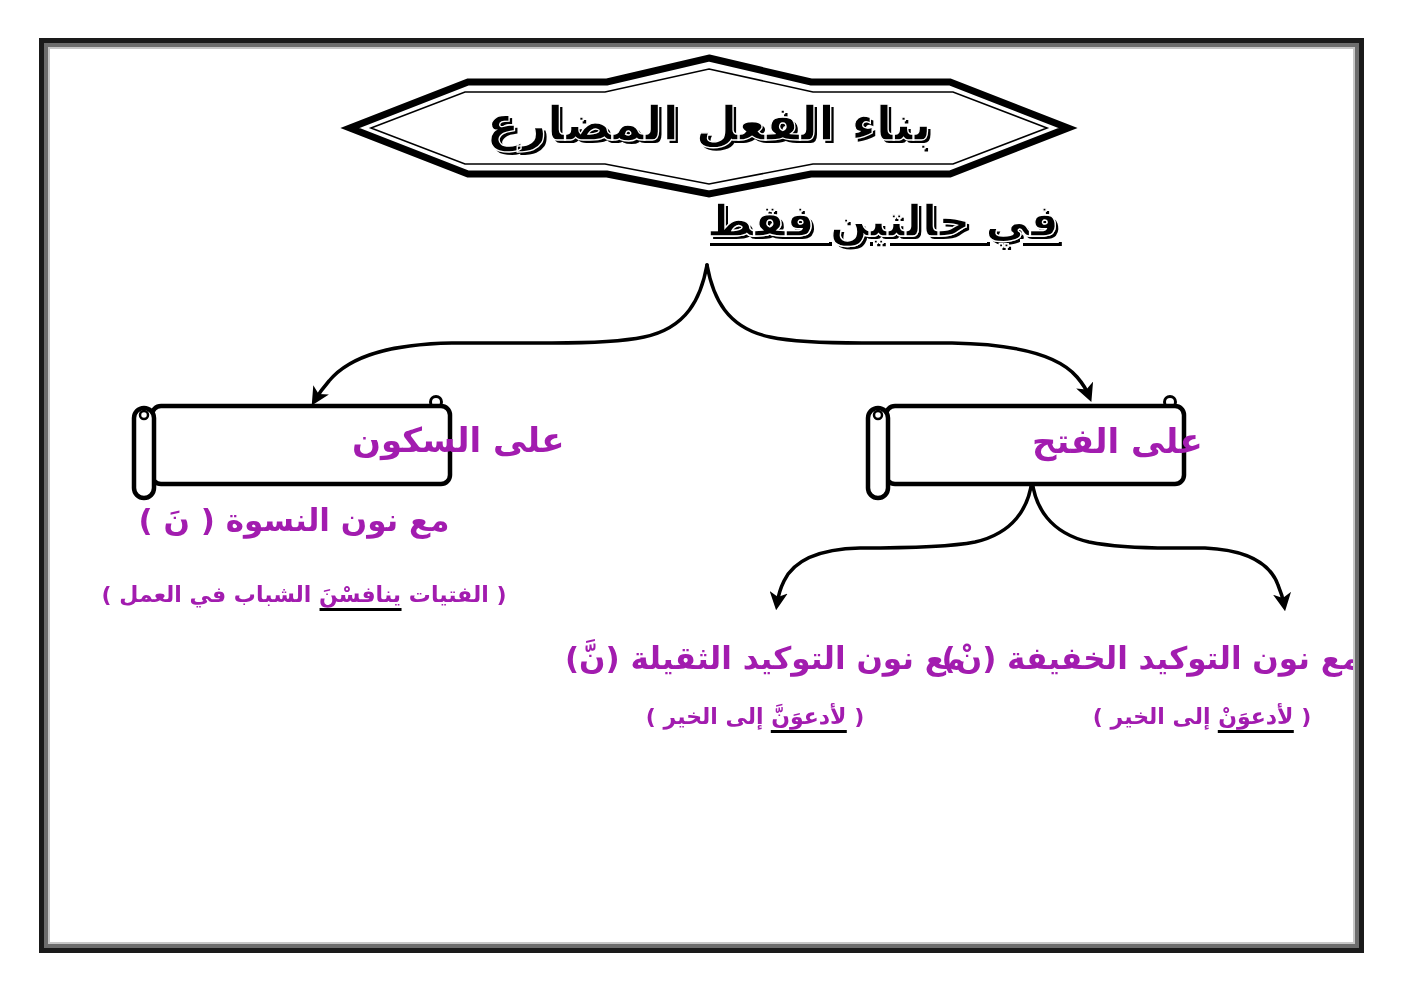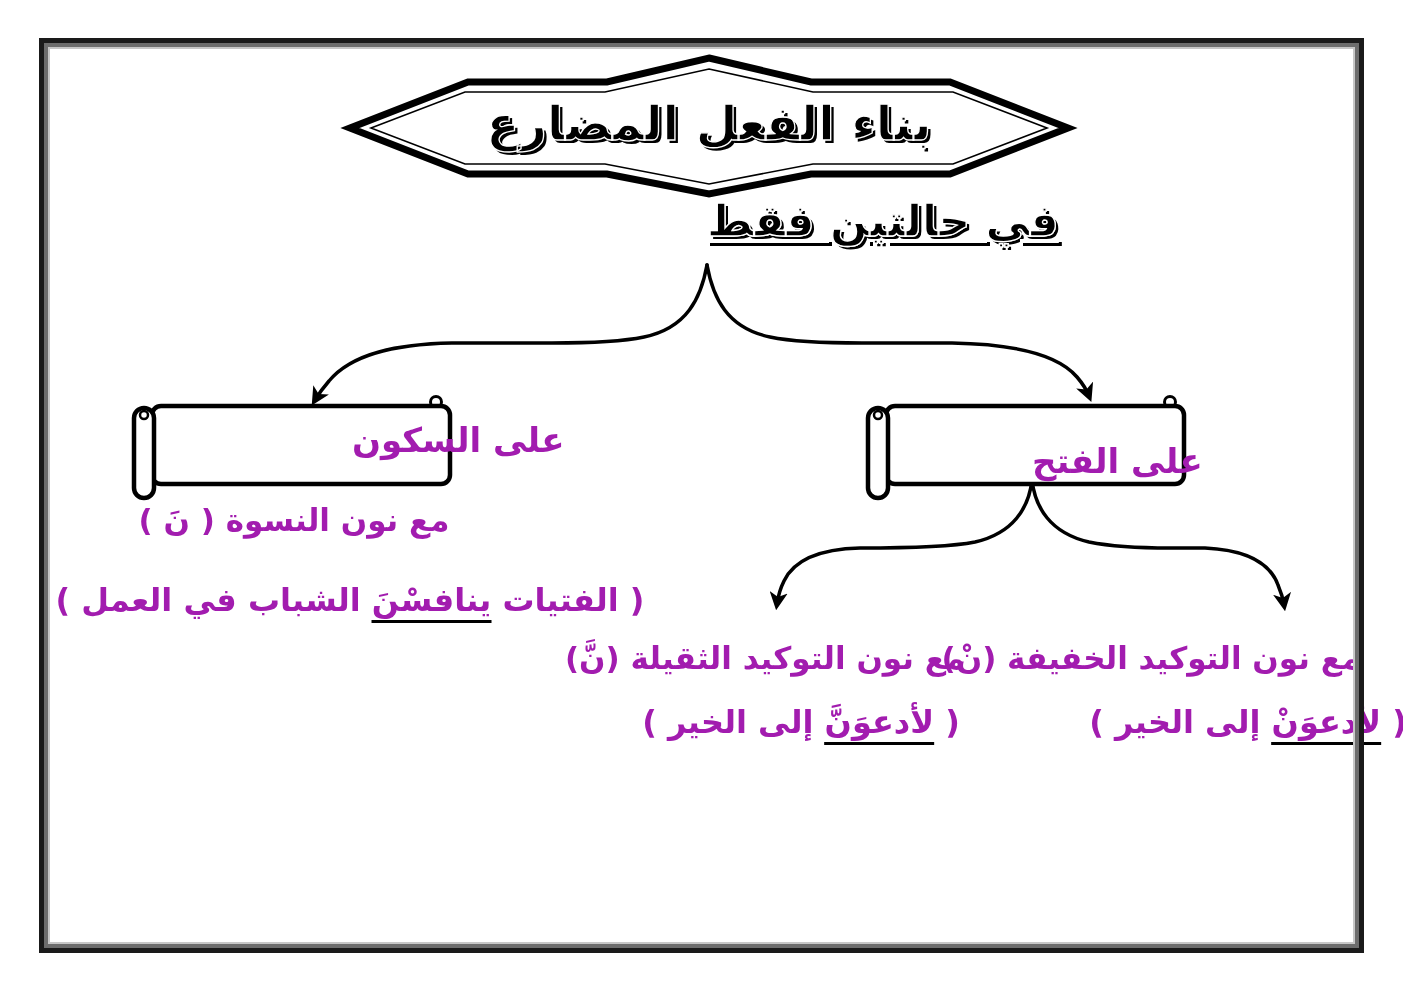--- a/index.html
+++ b/index.html
@@ -28,21 +28,21 @@
   .fancy {
     font-weight:bold; color:#000;
     -webkit-text-stroke:1.3px #ffffff;
     text-shadow:3px 3px 0 #000;
     letter-spacing:1px;
   }
   .banner-title  { font-size:48px; text-align:center; }
   .subtitle     { font-size:44px; text-align:center;text-decoration:underline; }
   .box-label    { font-size:34px; }
   .case-label   { font-size:31px; }
-  .example      { font-size:32px;margin-left:46px; }
+  .example      { font-size:22px; }
   .u { border-bottom:3px solid #000; padding-bottom:1px; }
 </style>
 </head>
 <body>
 
 <div class="page">
 
   <svg class="scroll-svg" style="left:346px; top:54px;" width="726" height="148" viewBox="0 0 726 148">
     <polygon points="363,4 465,28 604,28 722,74 604,120 465,120 363,140 261,120 122,120 4,74 122,28 261,28" fill="#ffffff" stroke="#000" stroke-width="7" stroke-linejoin="miter"></polygon>
     <polygon points="363,15 467,38 607,38 701,74 607,110 467,110 363,130 259,110 119,110 25,74 119,38 259,38" fill="none" stroke="#000" stroke-width="1.6"></polygon>
@@ -77,21 +77,21 @@
   <div class="txt box-label" style="left:352px; top:421px;">على السكون</div>
 
   <svg class="scroll-svg" style="left:862px; top:394px;" width="340" height="116" viewBox="0 0 340 116">
     <g fill="#ffffff" stroke="#000" stroke-linejoin="round">
       <circle cx="308" cy="8" r="5.5" stroke-width="3"></circle>
       <rect x="24" y="12" width="298" height="78" rx="9" stroke-width="4.5"></rect>
       <rect x="6" y="14" width="20" height="90" rx="10" stroke-width="4.5"></rect>
       <circle cx="16" cy="21" r="4" stroke-width="2.5"></circle>
     </g>
   </svg>
-  <div class="txt box-label" style="left:1032px; top:442px;text-align:right;">على الفتح</div>
+  <div class="txt box-label" style="left:1032px; top:422px;text-align:right;">على الفتح</div>
 
   <div class="txt case-label center" style="left:294px; top:503px;">مع نون النسوة ( نَ )</div>
   <div class="txt example center" style="left:304px; top:582px;">
     <span>( الفتيات </span><span class="u">ينافسْنَ</span><span> الشباب في العمل )</span>
   </div>
 
   <div class="txt example center" style="left:755px; top:704px;">
     <span>( </span><span class="u">لأدعوَنَّ</span><span> إلى الخير )</span>
   </div>
   <div class="txt case-label center" style="left:765px; top:641px;">مع نون التوكيد الثقيلة (نَّ)</div>

